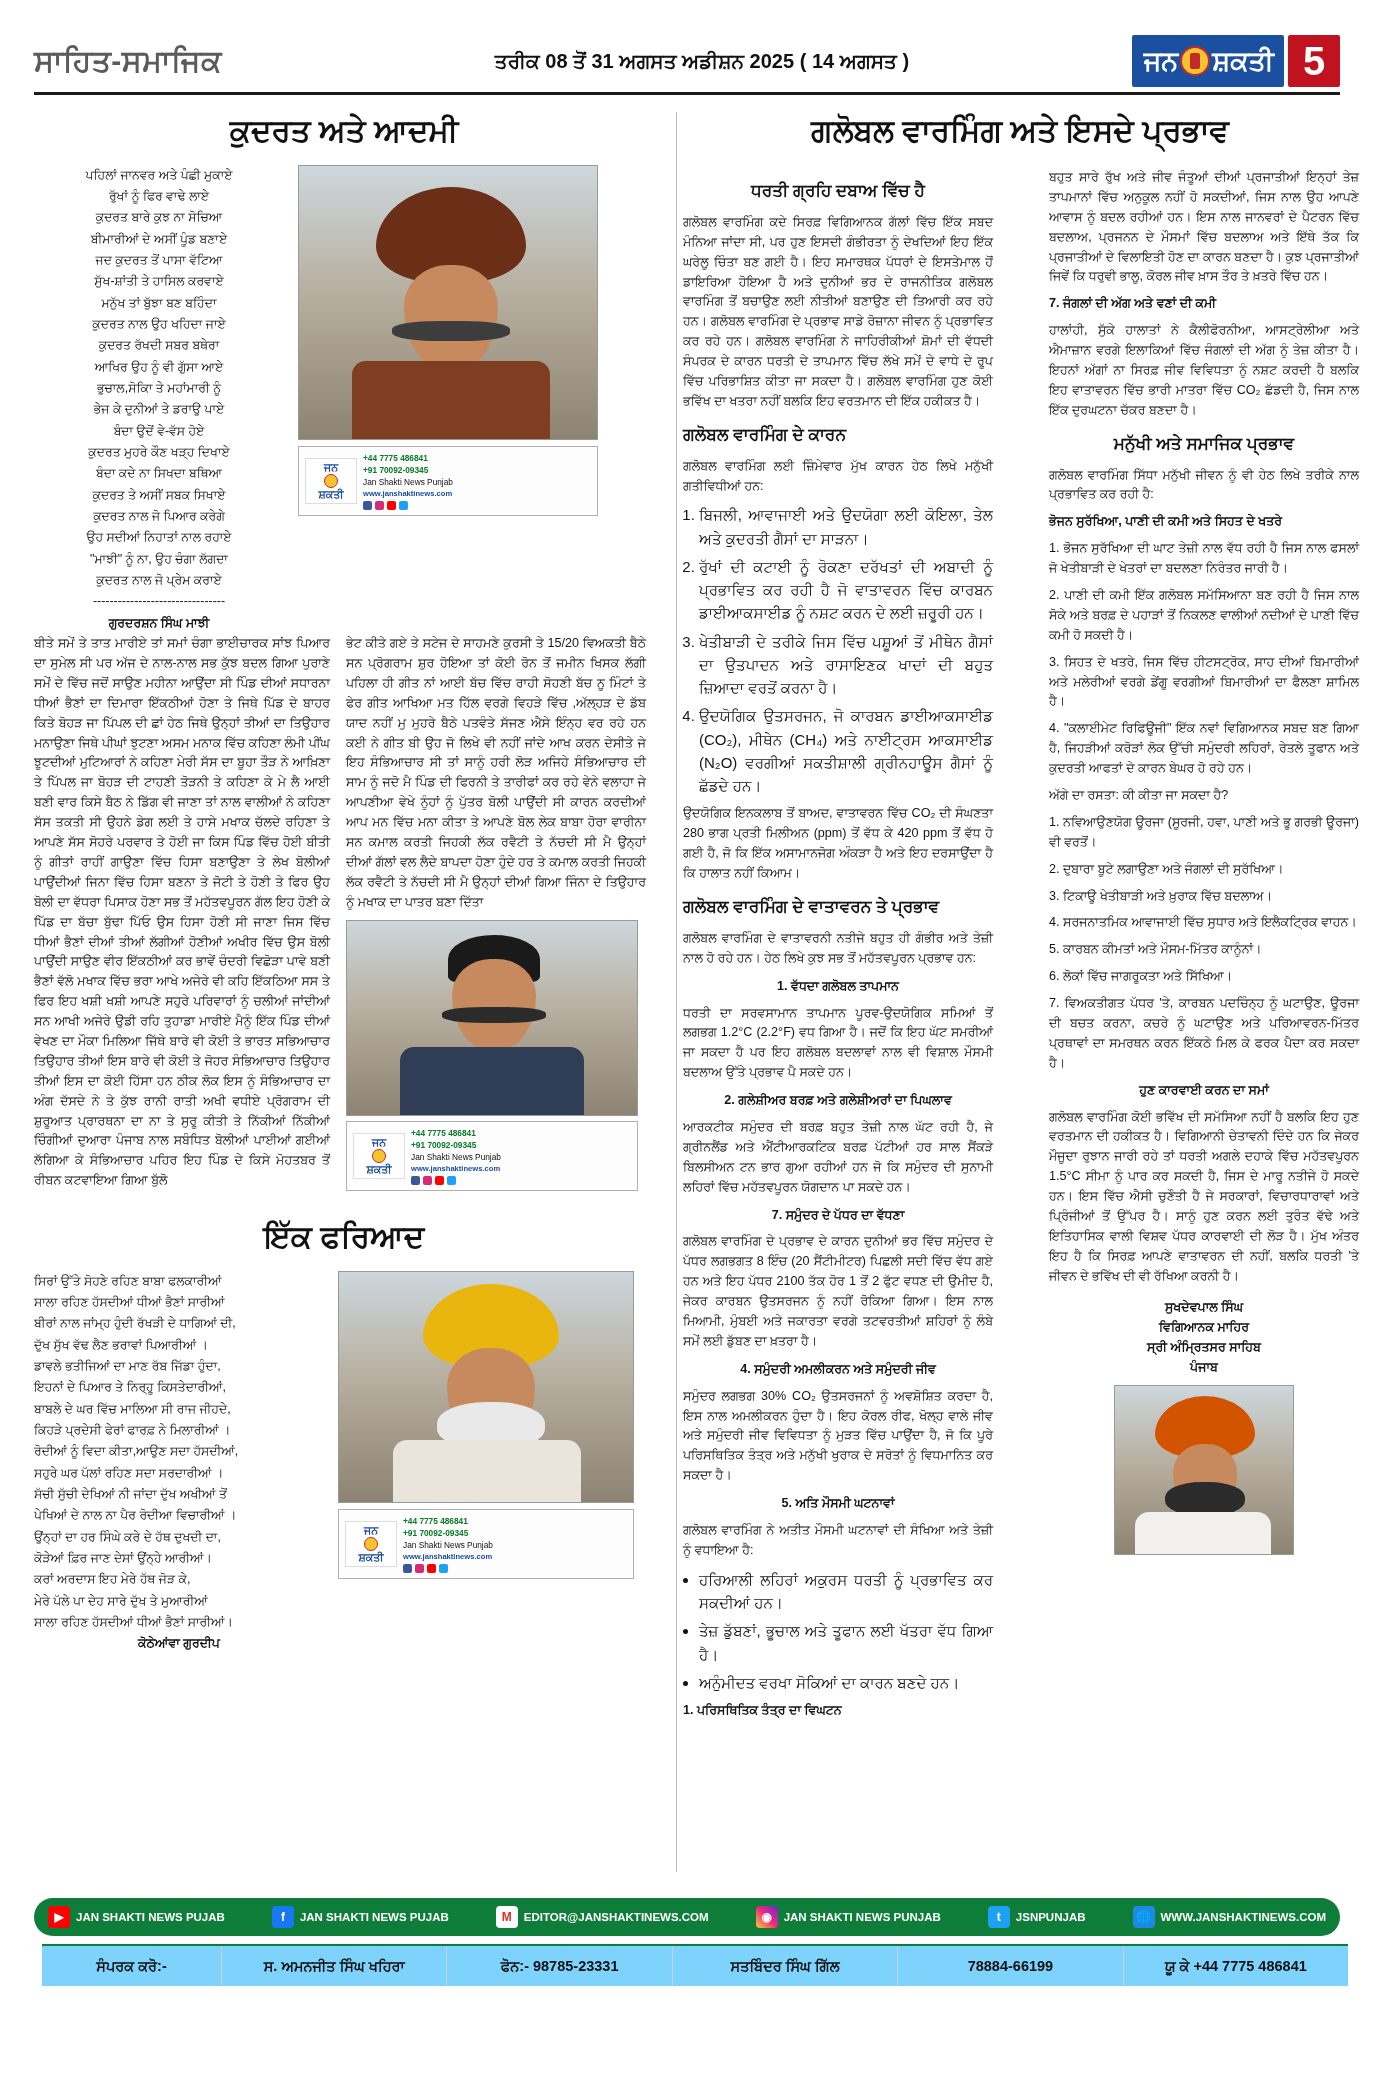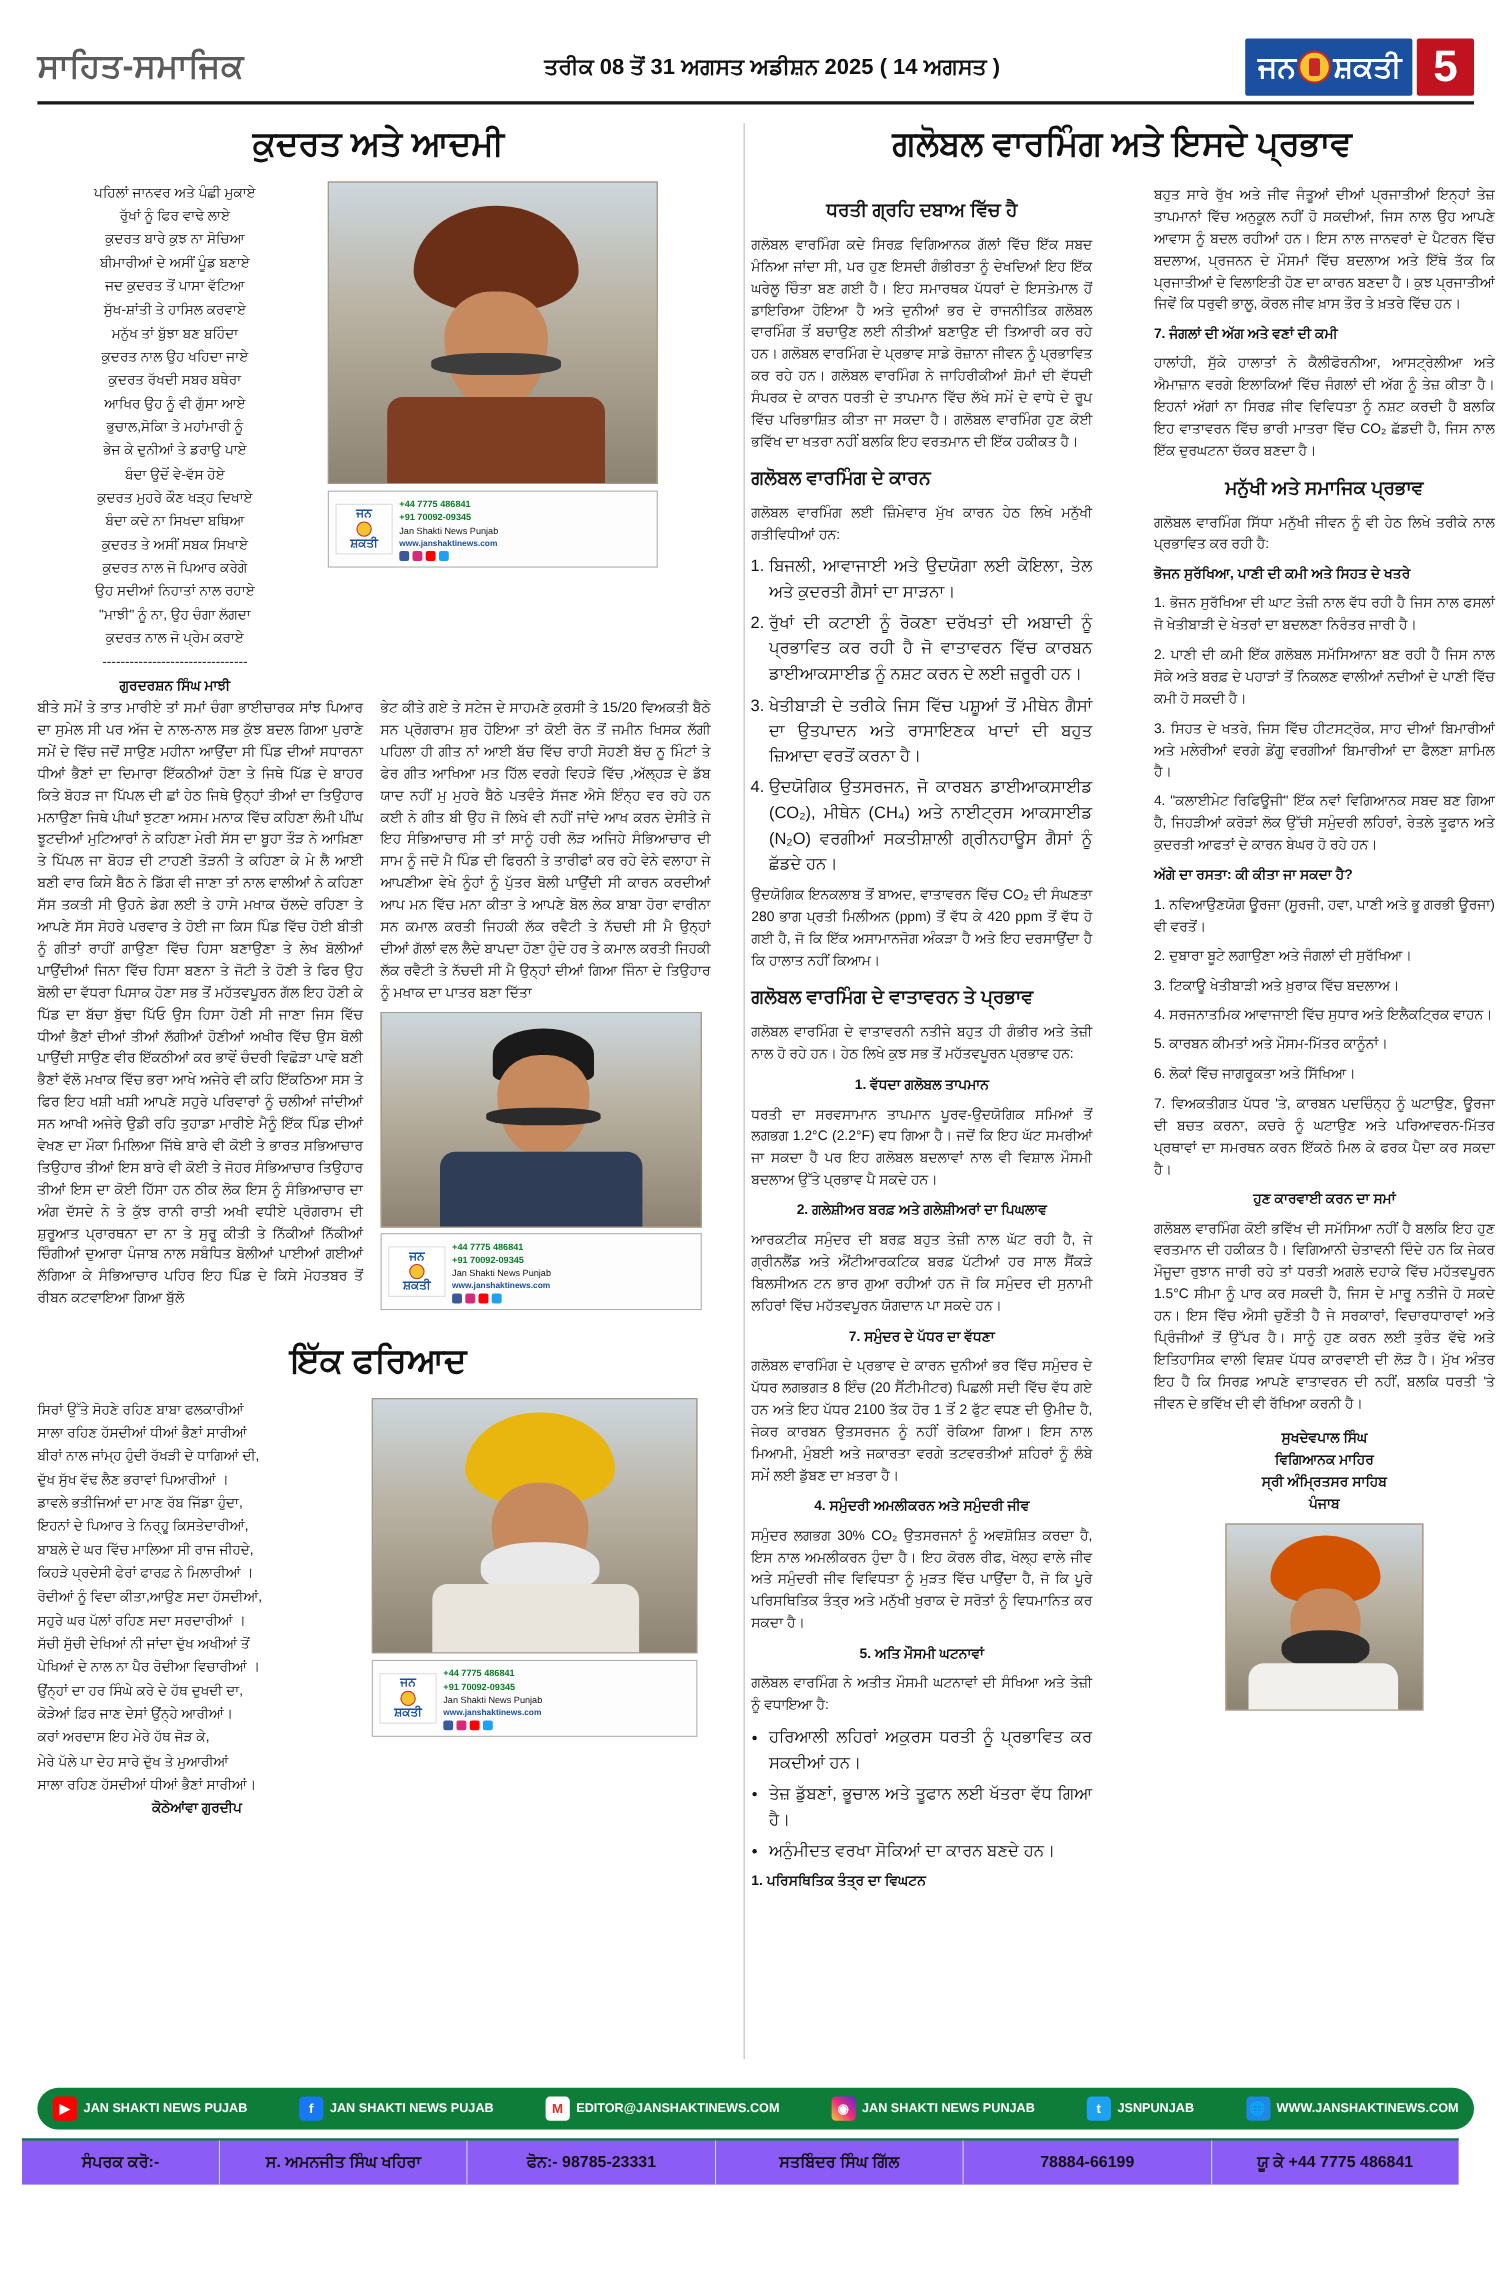--- a/index.html
+++ b/index.html
@@ -242,23 +242,23 @@
   }
   .i-yt { background: #ff0000; }
   .i-fb { background: #1877f2; }
   .i-mail { background: #ffffff; color: #d93025; }
   .i-ig { background: linear-gradient(45deg,#f9ce34,#ee2a7b,#6228d7); }
   .i-tw { background: #1da1f2; }
   .i-web { background: #1e88e5; }
 
   .footer-bar {
     position: absolute;
-    left: 20px; top: 1944px;
+    left: 42px; top: 1944px;
     width: 1306px; height: 42px;
-    background: #8b5cf6;
+    background: #7dd3fc;
     border-top: 2px solid #0e7d39;
     display: flex;
     align-items: stretch;
   }
   .fb-cell {
     flex: 1;
     display: flex; align-items: center; justify-content: center;
     font-size: 14.5px; font-weight: bold; color: #111;
     border-right: 1px solid #cfcfcf;
     padding: 0 6px;
@@ -492,21 +492,21 @@
       <p>ਬਹੁਤ ਸਾਰੇ ਰੁੱਖ ਅਤੇ ਜੀਵ ਜੰਤੂਆਂ ਦੀਆਂ ਪ੍ਰਜਾਤੀਆਂ ਇਨ੍ਹਾਂ ਤੇਜ਼ ਤਾਪਮਾਨਾਂ ਵਿੱਚ ਅਨੁਕੂਲ ਨਹੀਂ ਹੋ ਸਕਦੀਆਂ, ਜਿਸ ਨਾਲ ਉਹ ਆਪਣੇ ਆਵਾਸ ਨੂੰ ਬਦਲ ਰਹੀਆਂ ਹਨ। ਇਸ ਨਾਲ ਜਾਨਵਰਾਂ ਦੇ ਪੈਟਰਨ ਵਿੱਚ ਬਦਲਾਅ, ਪ੍ਰਜਨਨ ਦੇ ਮੌਸਮਾਂ ਵਿੱਚ ਬਦਲਾਅ ਅਤੇ ਇੱਥੇ ਤੱਕ ਕਿ ਪ੍ਰਜਾਤੀਆਂ ਦੇ ਵਿਲਾਇਤੀ ਹੋਣ ਦਾ ਕਾਰਨ ਬਣਦਾ ਹੈ। ਕੁਝ ਪ੍ਰਜਾਤੀਆਂ ਜਿਵੇਂ ਕਿ ਧਰੁਵੀ ਭਾਲੂ, ਕੋਰਲ ਜੀਵ ਖ਼ਾਸ ਤੌਰ ਤੇ ਖ਼ਤਰੇ ਵਿੱਚ ਹਨ।</p>
       <p style="font-weight:bold;">7. ਜੰਗਲਾਂ ਦੀ ਅੱਗ ਅਤੇ ਵਣਾਂ ਦੀ ਕਮੀ</p>
       <p>ਹਾਲਾਂਹੀ, ਸੁੱਕੇ ਹਾਲਾਤਾਂ ਨੇ ਕੈਲੀਫੋਰਨੀਆ, ਆਸਟ੍ਰੇਲੀਆ ਅਤੇ ਐਮਾਜ਼ਾਨ ਵਰਗੇ ਇਲਾਕਿਆਂ ਵਿੱਚ ਜੰਗਲਾਂ ਦੀ ਅੱਗ ਨੂੰ ਤੇਜ਼ ਕੀਤਾ ਹੈ। ਇਹਨਾਂ ਅੱਗਾਂ ਨਾ ਸਿਰਫ਼ ਜੀਵ ਵਿਵਿਧਤਾ ਨੂੰ ਨਸ਼ਟ ਕਰਦੀ ਹੈ ਬਲਕਿ ਇਹ ਵਾਤਾਵਰਨ ਵਿੱਚ ਭਾਰੀ ਮਾਤਰਾ ਵਿੱਚ CO₂ ਛੱਡਦੀ ਹੈ, ਜਿਸ ਨਾਲ ਇੱਕ ਦੁਰਘਟਨਾ ਚੱਕਰ ਬਣਦਾ ਹੈ।</p>
       <h2 class="subhead">ਮਨੁੱਖੀ ਅਤੇ ਸਮਾਜਿਕ ਪ੍ਰਭਾਵ</h2>
       <p>ਗਲੋਬਲ ਵਾਰਮਿੰਗ ਸਿੱਧਾ ਮਨੁੱਖੀ ਜੀਵਨ ਨੂੰ ਵੀ ਹੇਠ ਲਿਖੇ ਤਰੀਕੇ ਨਾਲ ਪ੍ਰਭਾਵਿਤ ਕਰ ਰਹੀ ਹੈ:</p>
       <p style="font-weight:bold;">ਭੋਜਨ ਸੁਰੱਖਿਆ, ਪਾਣੀ ਦੀ ਕਮੀ ਅਤੇ ਸਿਹਤ ਦੇ ਖਤਰੇ</p>
       <p>1. ਭੋਜਨ ਸੁਰੱਖਿਆ ਦੀ ਘਾਟ ਤੇਜ਼ੀ ਨਾਲ ਵੱਧ ਰਹੀ ਹੈ ਜਿਸ ਨਾਲ ਫਸਲਾਂ ਜੋ ਖੇਤੀਬਾੜੀ ਦੇ ਖੇਤਰਾਂ ਦਾ ਬਦਲਣਾ ਨਿਰੰਤਰ ਜਾਰੀ ਹੈ।</p>
       <p>2. ਪਾਣੀ ਦੀ ਕਮੀ ਇੱਕ ਗਲੋਬਲ ਸਮੱਸਿਆਨਾ ਬਣ ਰਹੀ ਹੈ ਜਿਸ ਨਾਲ ਸੋਕੇ ਅਤੇ ਬਰਫ਼ ਦੇ ਪਹਾੜਾਂ ਤੋਂ ਨਿਕਲਣ ਵਾਲੀਆਂ ਨਦੀਆਂ ਦੇ ਪਾਣੀ ਵਿੱਚ ਕਮੀ ਹੋ ਸਕਦੀ ਹੈ।</p>
       <p>3. ਸਿਹਤ ਦੇ ਖਤਰੇ, ਜਿਸ ਵਿੱਚ ਹੀਟਸਟ੍ਰੋਕ, ਸਾਹ ਦੀਆਂ ਬਿਮਾਰੀਆਂ ਅਤੇ ਮਲੇਰੀਆਂ ਵਰਗੇ ਡੇਂਗੂ ਵਰਗੀਆਂ ਬਿਮਾਰੀਆਂ ਦਾ ਫੈਲਣਾ ਸ਼ਾਮਿਲ ਹੈ।</p>
       <p>4. "ਕਲਾਈਮੇਟ ਰਿਫਿਊਜੀ" ਇੱਕ ਨਵਾਂ ਵਿਗਿਆਨਕ ਸਬਦ ਬਣ ਗਿਆ ਹੈ, ਜਿਹੜੀਆਂ ਕਰੋੜਾਂ ਲੋਕ ਉੱਚੀ ਸਮੁੰਦਰੀ ਲਹਿਰਾਂ, ਰੇਤਲੇ ਤੂਫਾਨ ਅਤੇ ਕੁਦਰਤੀ ਆਫਤਾਂ ਦੇ ਕਾਰਨ ਬੇਘਰ ਹੋ ਰਹੇ ਹਨ।</p>
-      <p style="font-weight:bold;">ਅੱਗੇ ਦਾ ਰਸਤਾ: ਕੀ ਕੀਤਾ ਜਾ ਸਕਦਾ ਹੈ?</p>
+      <p style="font-weight:normal;">ਅੱਗੇ ਦਾ ਰਸਤਾ: ਕੀ ਕੀਤਾ ਜਾ ਸਕਦਾ ਹੈ?</p>
       <p>1. ਨਵਿਆਉਣਯੋਗ ਊਰਜਾ (ਸੂਰਜੀ, ਹਵਾ, ਪਾਣੀ ਅਤੇ ਭੂ ਗਰਭੀ ਊਰਜਾ) ਵੀ ਵਰਤੋਂ।</p>
       <p>2. ਦੁਬਾਰਾ ਬੂਟੇ ਲਗਾਉਣਾ ਅਤੇ ਜੰਗਲਾਂ ਦੀ ਸੁਰੱਖਿਆ।</p>
       <p>3. ਟਿਕਾਊ ਖੇਤੀਬਾੜੀ ਅਤੇ ਖ਼ੁਰਾਕ ਵਿੱਚ ਬਦਲਾਅ।</p>
       <p>4. ਸਰਜਨਾਤਮਿਕ ਆਵਾਜਾਈ ਵਿੱਚ ਸੁਧਾਰ ਅਤੇ ਇਲੈਕਟ੍ਰਿਕ ਵਾਹਨ।</p>
       <p>5. ਕਾਰਬਨ ਕੀਮਤਾਂ ਅਤੇ ਮੌਸਮ-ਮਿੱਤਰ ਕਾਨੂੰਨਾਂ।</p>
       <p>6. ਲੋਕਾਂ ਵਿੱਚ ਜਾਗਰੂਕਤਾ ਅਤੇ ਸਿੱਖਿਆ।</p>
       <p>7. ਵਿਅਕਤੀਗਤ ਪੱਧਰ 'ਤੇ, ਕਾਰਬਨ ਪਦਚਿੰਨ੍ਹ ਨੂੰ ਘਟਾਉਣ, ਊਰਜਾ ਦੀ ਬਚਤ ਕਰਨਾ, ਕਚਰੇ ਨੂੰ ਘਟਾਉਣ ਅਤੇ ਪਰਿਆਵਰਨ-ਮਿੱਤਰ ਪ੍ਰਥਾਵਾਂ ਦਾ ਸਮਰਥਨ ਕਰਨ ਇੱਕਠੇ ਮਿਲ ਕੇ ਫਰਕ ਪੈਦਾ ਕਰ ਸਕਦਾ ਹੈ।</p>
       <p style="font-weight:bold;text-align:center;">ਹੁਣ ਕਾਰਵਾਈ ਕਰਨ ਦਾ ਸਮਾਂ</p>
       <p>ਗਲੋਬਲ ਵਾਰਮਿੰਗ ਕੋਈ ਭਵਿੱਖ ਦੀ ਸਮੱਸਿਆ ਨਹੀਂ ਹੈ ਬਲਕਿ ਇਹ ਹੁਣ ਵਰਤਮਾਨ ਦੀ ਹਕੀਕਤ ਹੈ। ਵਿਗਿਆਨੀ ਚੇਤਾਵਨੀ ਦਿੰਦੇ ਹਨ ਕਿ ਜੇਕਰ ਮੌਜੂਦਾ ਰੁਝਾਨ ਜਾਰੀ ਰਹੇ ਤਾਂ ਧਰਤੀ ਅਗਲੇ ਦਹਾਕੇ ਵਿੱਚ ਮਹੱਤਵਪੂਰਨ 1.5°C ਸੀਮਾ ਨੂੰ ਪਾਰ ਕਰ ਸਕਦੀ ਹੈ, ਜਿਸ ਦੇ ਮਾਰੂ ਨਤੀਜੇ ਹੋ ਸਕਦੇ ਹਨ। ਇਸ ਵਿੱਚ ਐਸੀ ਚੁਣੌਤੀ ਹੈ ਜੇ ਸਰਕਾਰਾਂ, ਵਿਚਾਰਧਾਰਾਵਾਂ ਅਤੇ ਪ੍ਰਿੰਜੀਆਂ ਤੋਂ ਉੱਪਰ ਹੈ। ਸਾਨੂੰ ਹੁਣ ਕਰਨ ਲਈ ਤੁਰੰਤ ਵੱਢੇ ਅਤੇ ਇਤਿਹਾਸਿਕ ਵਾਲੀ ਵਿਸ਼ਵ ਪੱਧਰ ਕਾਰਵਾਈ ਦੀ ਲੋੜ ਹੈ। ਮੁੱਖ ਅੰਤਰ ਇਹ ਹੈ ਕਿ ਸਿਰਫ਼ ਆਪਣੇ ਵਾਤਾਵਰਨ ਦੀ ਨਹੀਂ, ਬਲਕਿ ਧਰਤੀ 'ਤੇ ਜੀਵਨ ਦੇ ਭਵਿੱਖ ਦੀ ਵੀ ਰੱਖਿਆ ਕਰਨੀ ਹੈ।</p>
 

